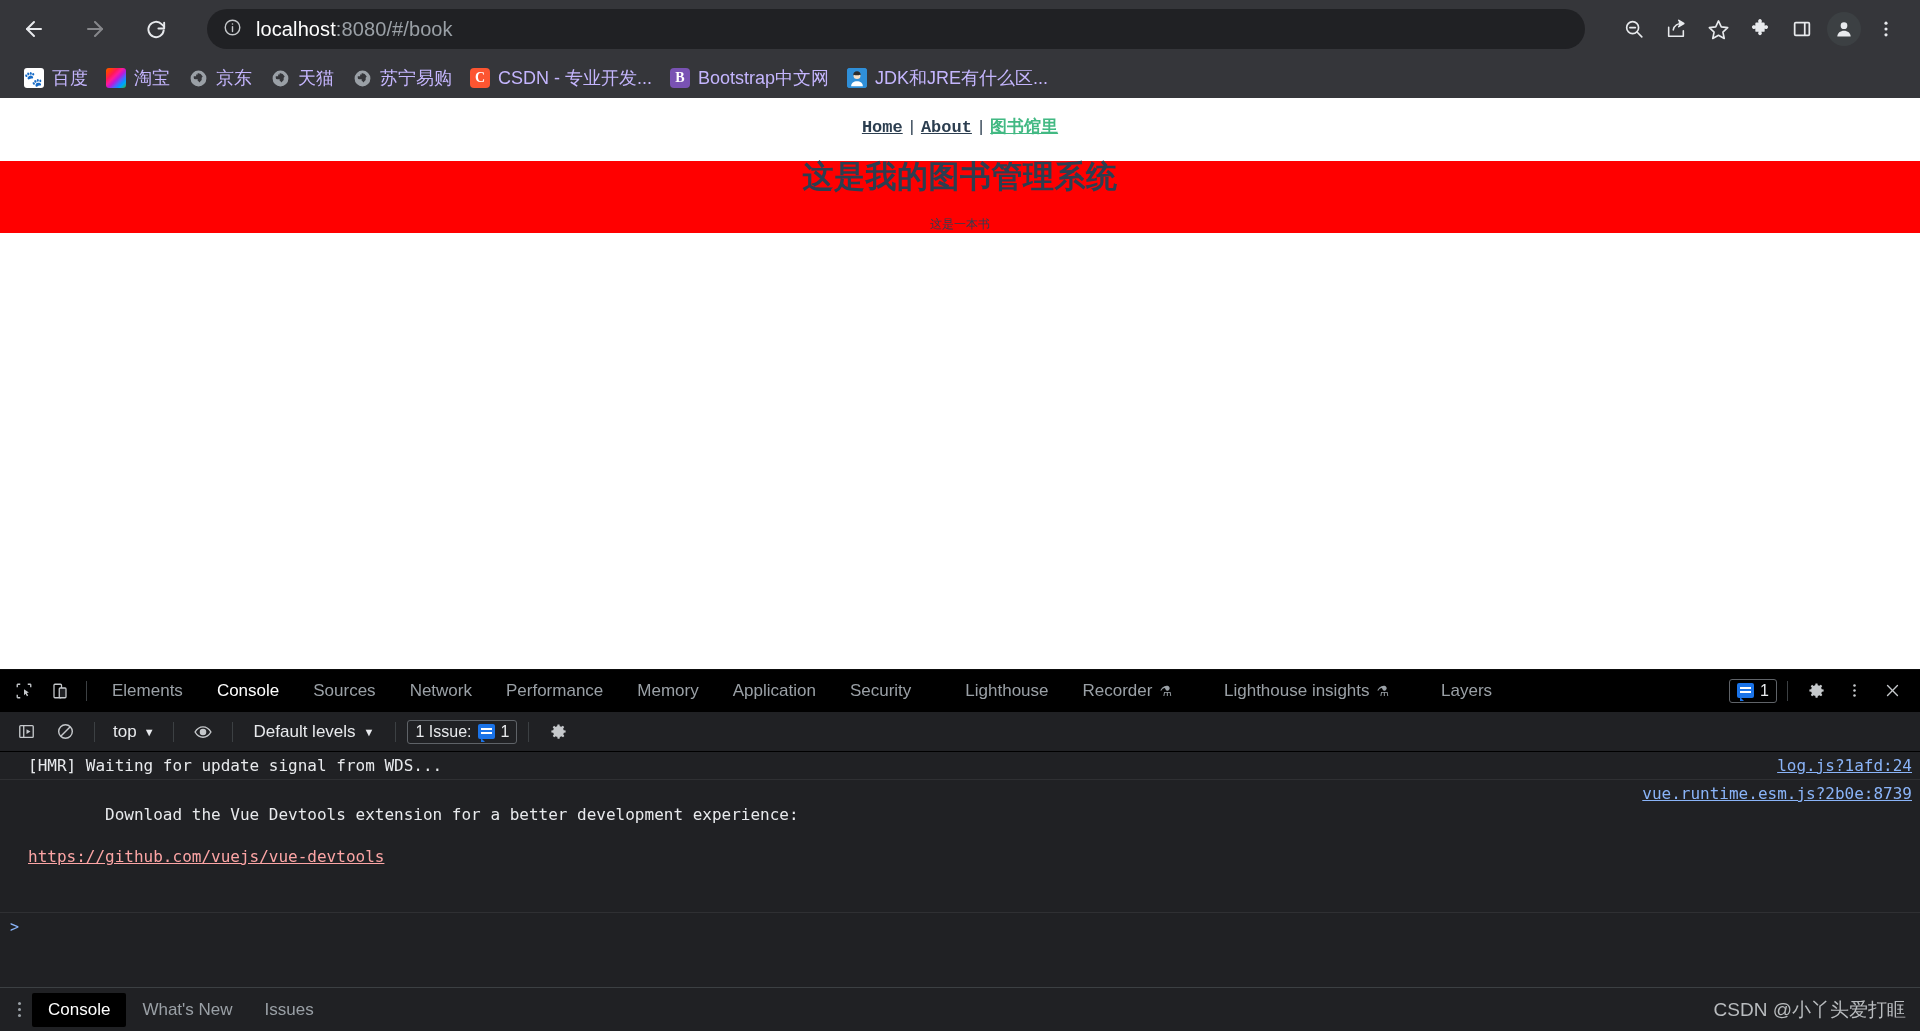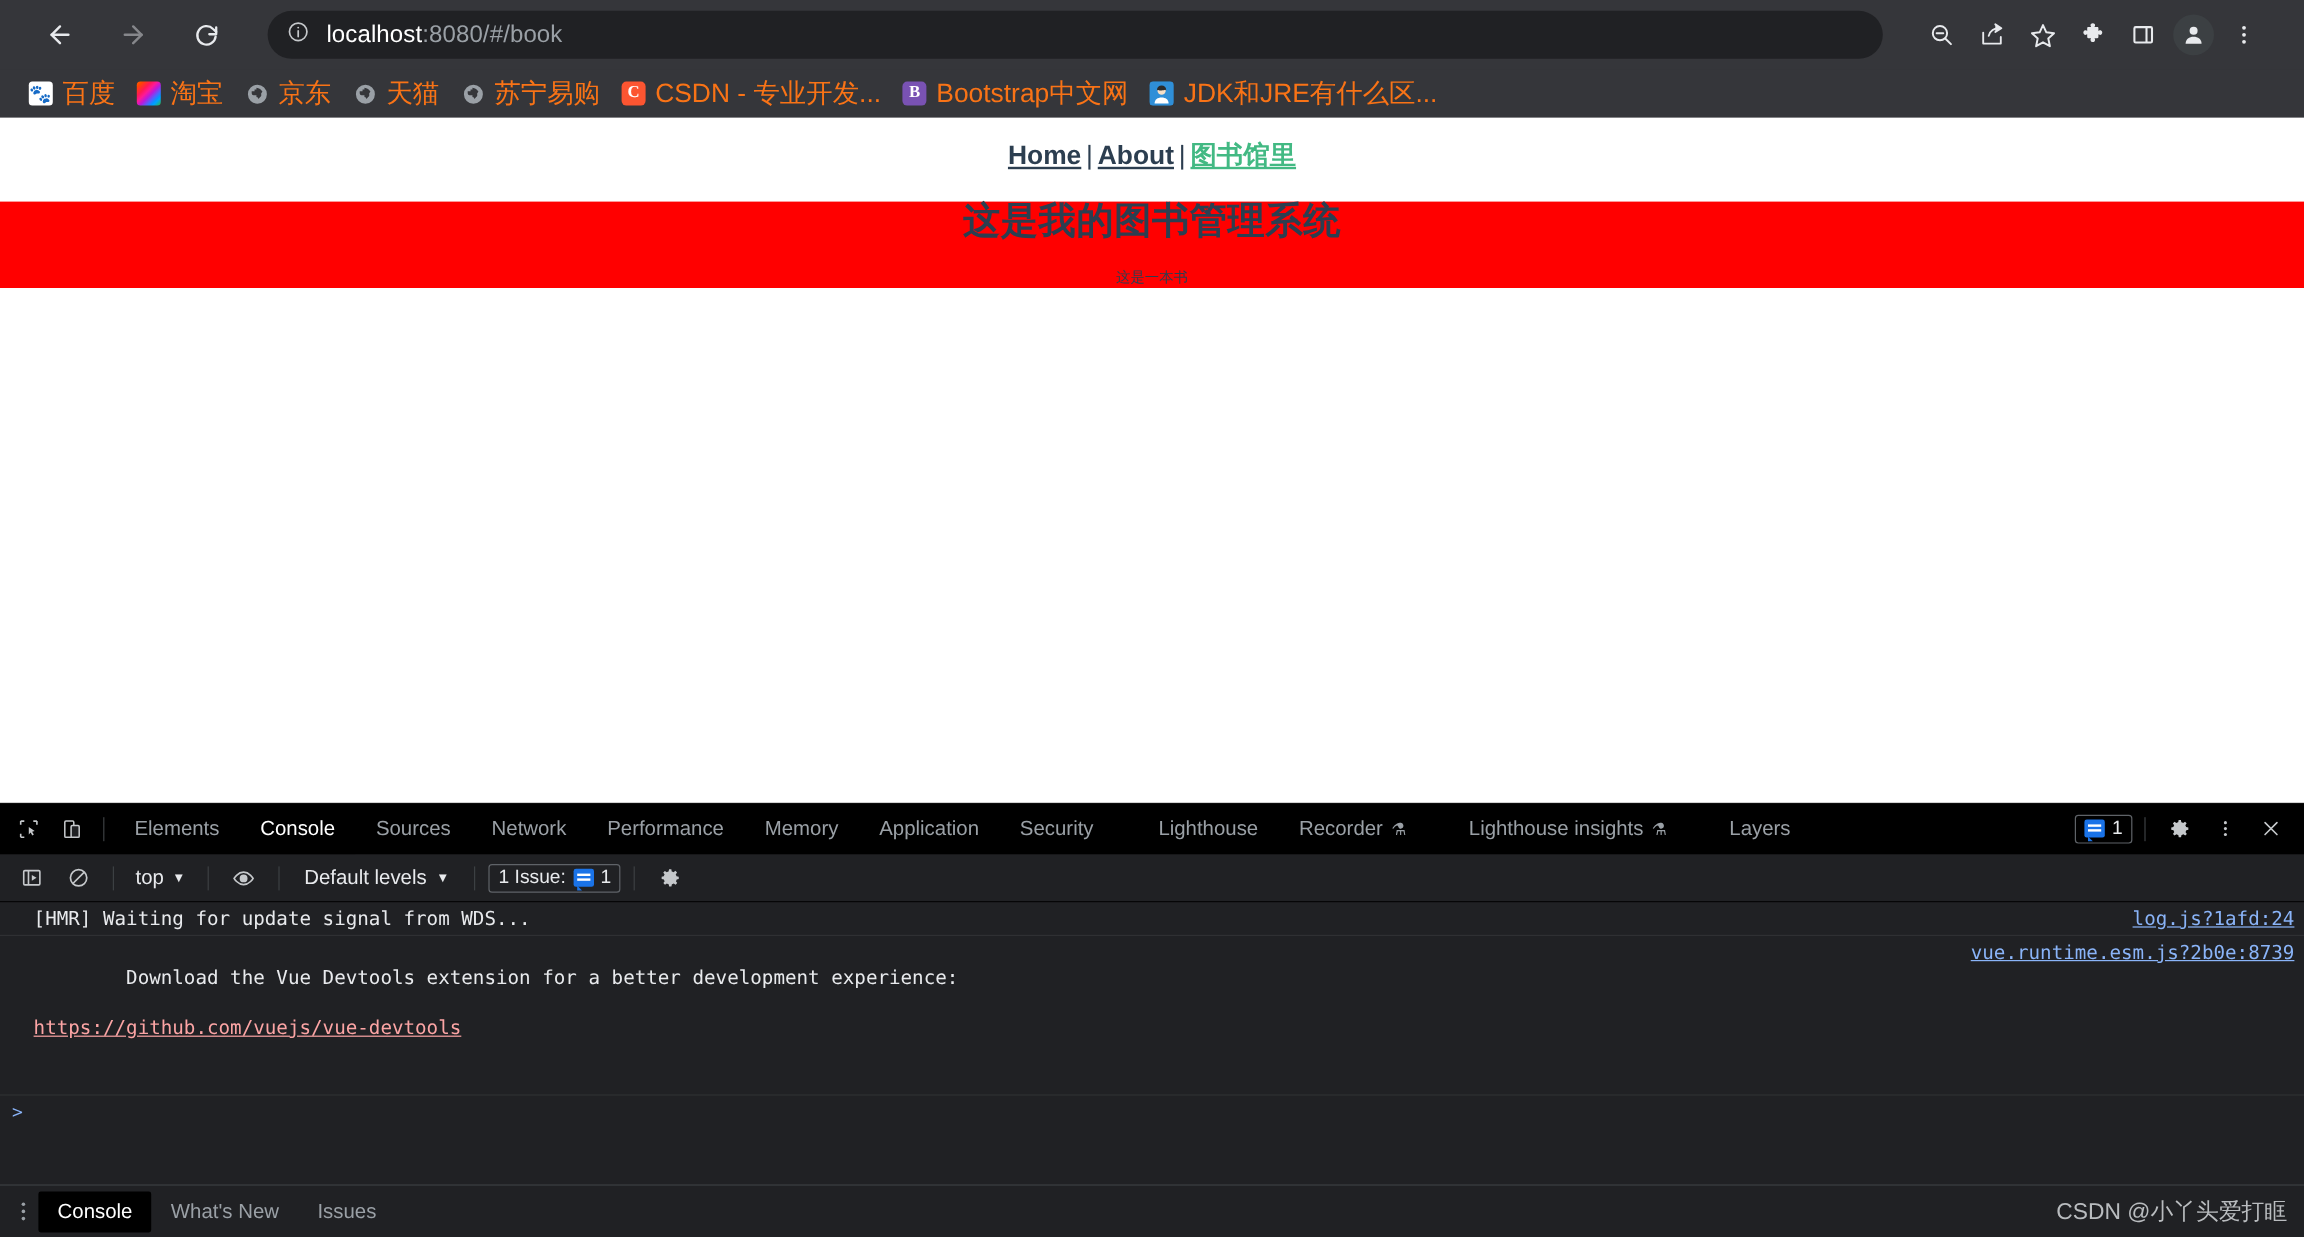--- a/index.html
+++ b/index.html
@@ -10,21 +10,21 @@
     font-family: "Liberation Sans", sans-serif;
   }
 
   
   .browser-chrome { background: #35363a; width: 1920px; }
 
   .toolbar {
     height: 58px;
     display: flex;
     align-items: center;
-    padding: 0 30px;
+    padding: 0 14px;
     gap: 21px;
     justify-content: space-between;
   }
   .nav-btn {
     width: 40px; height: 40px;
     display: flex; align-items: center; justify-content: center;
     border-radius: 50%;
     flex: 0 0 auto;
   }
   .nav-btn svg { display: block; }
@@ -77,22 +77,22 @@
   }
   .bm {
     display: flex;
     align-items: center;
     gap: 8px;
     padding: 5px 8px;
     border-radius: 4px;
     white-space: nowrap;
   }
   .bm-label {
-    color: #f97316;
-    font-size: 22px;
+    color: #c4b5fd;
+    font-size: 18px;
   }
   .bm-ico {
     width: 20px; height: 20px;
     border-radius: 3px;
     flex: 0 0 auto;
     display: flex; align-items: center; justify-content: center;
     font-size: 14px; font-weight: bold; color: #fff;
     overflow: hidden;
   }
   .ico-baidu { background: #ffffff; position: relative; }
@@ -112,24 +112,24 @@
   .viewport {
     width: 1920px;
     height: 571px;
     background: #ffffff;
     overflow: hidden;
     position: relative;
   }
   .page-nav {
     text-align: center;
     padding-top: 17px;
-    font-size: 22px;
+    font-size: 17px;
     color: #2c3e50;
     font-weight: bold;
-    font-family: Liberation Sans, sans-serif;
+    font-family: Liberation Mono, monospace;
   }
   .page-nav a {
     color: #2c3e50;
     text-decoration: underline;
   }
   .page-nav a.active { color: #42b983; }
   .page-nav .sep { color: #2c3e50; font-weight: normal; margin: 0 4px; }
 
   .red-banner {
     margin-top: 23px;

